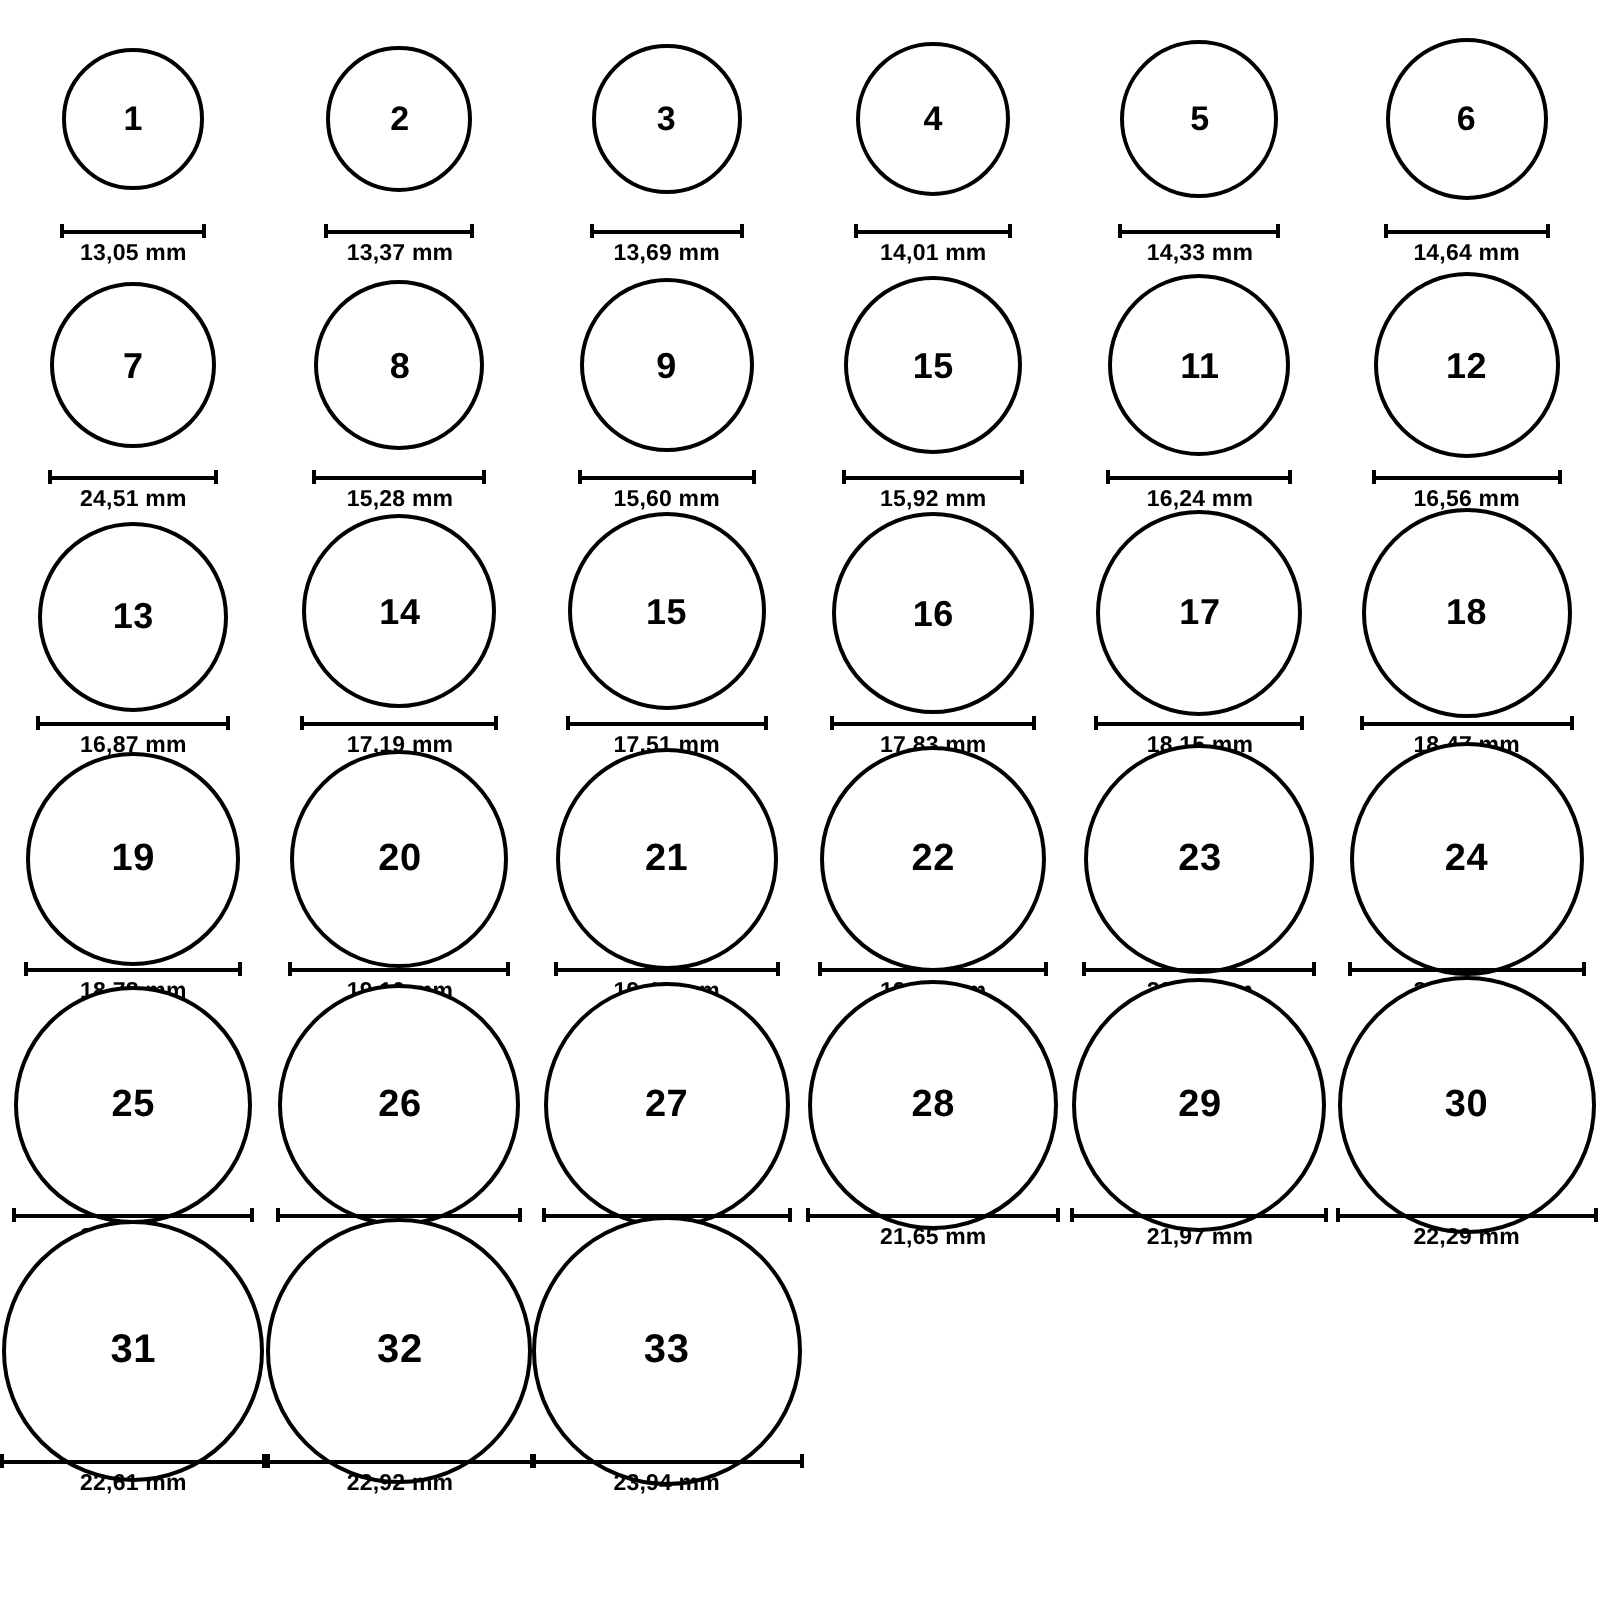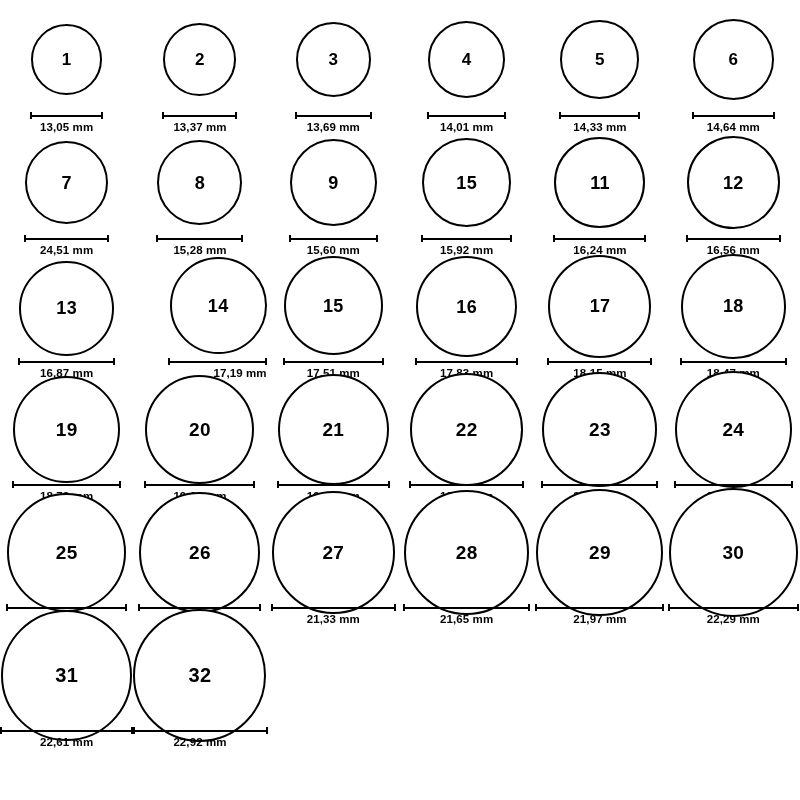--- a/index.html
+++ b/index.html
@@ -190,21 +190,21 @@
     <div class="chart-row" style="position: absolute; left: 0px; top: 256px; width: 800px; height: 123px;">
       <div class="size-cell" style="width: 133.333px; height: 123px;">
         <div style="height: 100px; display: flex; align-items: flex-end; justify-content: center;">
           <div class="ring-circle" style="width: 95px; height: 95px;">
             <span class="ring-number" style="font-size: 18px;">13</span>
           </div>
         </div>
         <div class="measure" style="width: 97px; margin-top: 2px;"></div>
         <div class="measure-label" style="margin-top: 3px;">16,87 mm</div>
       </div>
-      <div class="size-cell" style="width: 133.333px; height: 123px; align-items: flex-end;">
+      <div class="size-cell" style="width: 133.333px; height: 123px;">
         <div style="height: 100px; display: flex; align-items: center; justify-content: center;">
           <div class="ring-circle" style="width: 97px; height: 97px;">
             <span class="ring-number" style="font-size: 18px;">14</span>
           </div>
         </div>
         <div class="measure" style="width: 99px; margin-top: 2px;"></div>
         <div class="measure-label" style="margin-top: 3px;">17,19 mm</div>
       </div>
       <div class="size-cell" style="width: 133.333px; height: 123px;">
         <div style="height: 100px; display: flex; align-items: center; justify-content: center;">
@@ -367,14 +367,23 @@
       </div>
       <div class="size-cell" style="width: 133.333px; height: 123px;">
         <div style="height: 100px; display: flex; align-items: center; justify-content: center;">
           <div class="ring-circle" style="width: 133px; height: 133px;">
             <span class="ring-number" style="font-size: 20px;">32</span>
           </div>
         </div>
         <div class="measure" style="width: 135px; margin-top: 2px;"></div>
         <div class="measure-label" style="margin-top: 3px;">22,92 mm</div>
       </div>
+      <div class="size-cell" style="width: 133.333px; height: 123px;">
+        <div style="height: 100px; display: flex; align-items: center; justify-content: center;">
+          <div class="ring-circle" style="width: 135px; height: 135px;">
+            <span class="ring-number" style="font-size: 20px;">33</span>
+          </div>
+        </div>
+        <div class="measure" style="width: 137px; margin-top: 2px;"></div>
+        <div class="measure-label" style="margin-top: 3px;">23,94 mm</div>
+      </div>
     </div>
   </div>
 
 </body></html>

